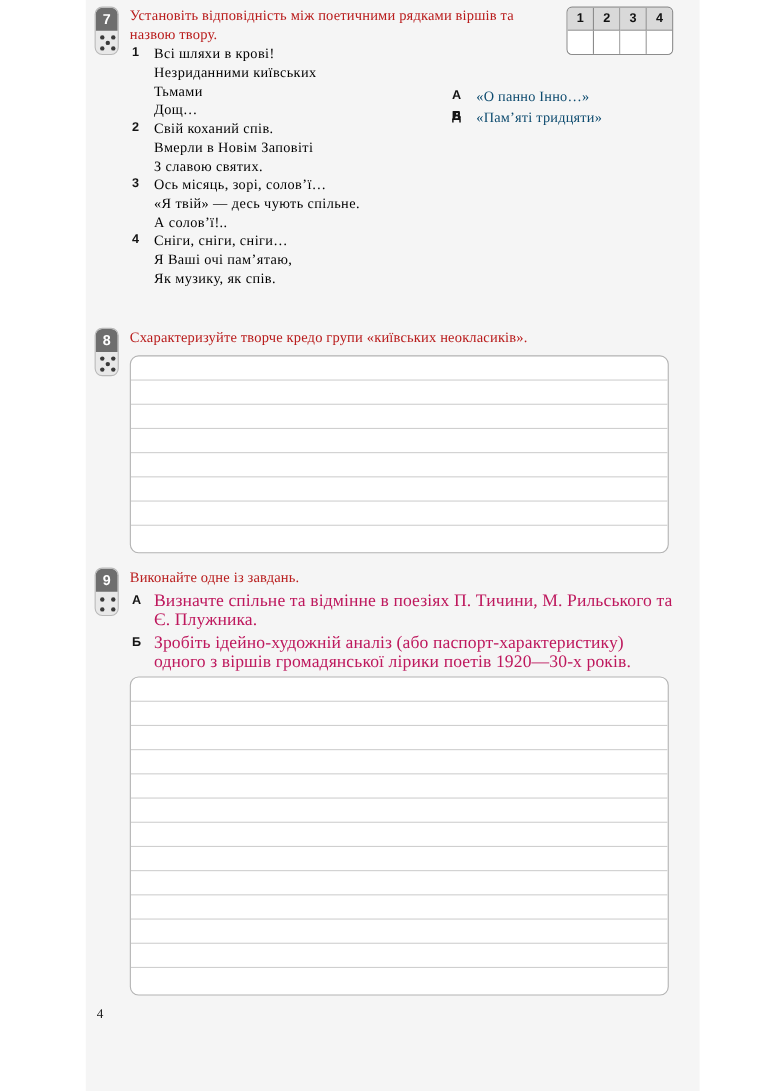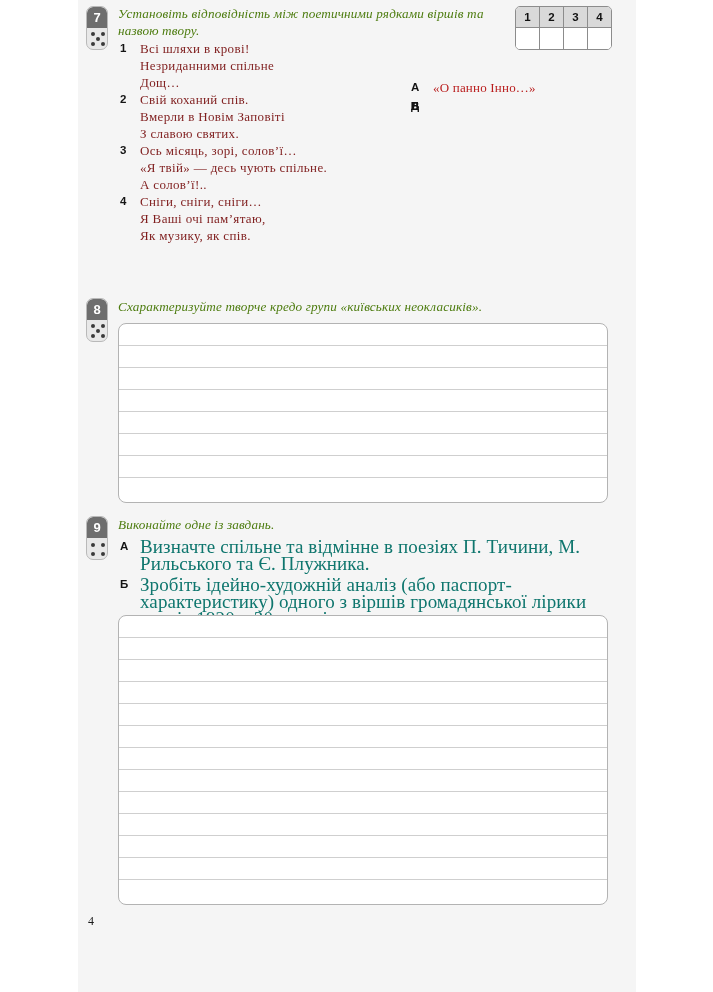--- a/index.html
+++ b/index.html
@@ -86,23 +86,22 @@
   .dots-4 .d1 { left: 4px;  top: 5px; }
   .dots-4 .d2 { left: 14px; top: 5px; }
   .dots-4 .d3 { left: 4px;  top: 14px; }
   .dots-4 .d4 { left: 14px; top: 14px; }
 
   
   .q-stem {
     position: absolute;
     font-size: 13.2px;
     line-height: 17px;
-    color: #4d7c0f;
+    color: #b91c1c;
     letter-spacing: 0.15px;
-    font-style: italic;
   }
 
   .poem-list {
     position: absolute;
     left: 40px;
     top: 40px;
     width: 290px;
   }
   .poem-item {
     position: relative;
@@ -115,21 +114,21 @@
     top: 0;
     font-family: "Liberation Sans", sans-serif;
     font-size: 11.5px;
     font-weight: bold;
     line-height: 17px;
     color: #141414;
   }
   .poem-line {
     font-size: 13px;
     line-height: 17px;
-    color: #7f1d1d;
+    color: #000000;
     white-space: nowrap;
     letter-spacing: 0.35px;
   }
 
   
   .opt-list {
     position: absolute;
     left: 331px;
     top: 79px;
     width: 205px;
@@ -145,21 +144,21 @@
     top: 0;
     font-family: "Liberation Sans", sans-serif;
     font-size: 11.5px;
     font-weight: bold;
     line-height: 17px;
     color: #141414;
   }
   .opt-text {
     font-size: 13px;
     line-height: 17px;
-    color: #b91c1c;
+    color: #0c4a6e;
     letter-spacing: 0.2px;
   }
 
   
   .match-table {
     position: absolute;
     right: 24px;
     top: 6px;
     border-collapse: separate;
     border-spacing: 0;
@@ -223,23 +222,23 @@
     position: absolute;
     left: 2px;
     top: 0;
     font-family: "Liberation Sans", sans-serif;
     font-size: 11.5px;
     font-weight: bold;
     line-height: 17px;
     color: #141414;
   }
   .sub-text {
-    font-size: 19px;
-    line-height: 17px;
-    color: #0f766e;
+    font-size: 16px;
+    line-height: 17px;
+    color: #be185d;
     letter-spacing: 0.1px;
   }
 
   
   #page-number {
     position: absolute;
     left: 10px;
     top: 914px;
     font-size: 12px;
     color: #1a1a1a;
@@ -278,21 +277,22 @@
         <td></td>
         <td></td>
       </tr>
     </tbody>
       </table>
 
     <div class="poem-list">
       <div class="poem-item">
         <span class="idx">1</span>
         <div class="poem-line">Всі шляхи в крові!</div>
-        <div class="poem-line">Незриданними спільне</div>
+        <div class="poem-line">Незриданними київських</div>
+        <div class="poem-line">Тьмами</div>
         <div class="poem-line">Дощ…</div>
       </div>
       <div class="poem-item">
         <span class="idx">2</span>
         <div class="poem-line">Свій коханий спів.</div>
         <div class="poem-line">Вмерли в Новім Заповіті</div>
         <div class="poem-line">З славою святих.</div>
       </div>
       <div class="poem-item">
         <span class="idx">3</span>
@@ -317,20 +317,21 @@
         <span class="letter">Б</span>
       </div>
       <div class="opt-item">
         <span class="letter">В</span>
       </div>
       <div class="opt-item">
         <span class="letter">Г</span>
       </div>
       <div class="opt-item">
         <span class="letter">Д</span>
+        <div class="opt-text">«Пам’яті тридцяти»</div>
       </div>
     </div>
 
     <div class="badge" style="top:298px;">
       <div class="num">8</div>
       <div class="dots dots-5">
         <span class="dot d1"></span>
           <span class="dot d2"></span>
           <span class="dot d3"></span>
         <span class="dot d4"></span>

